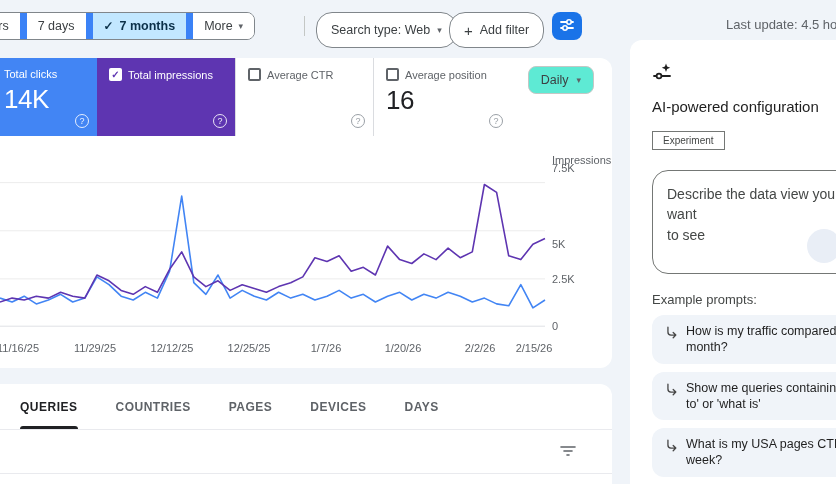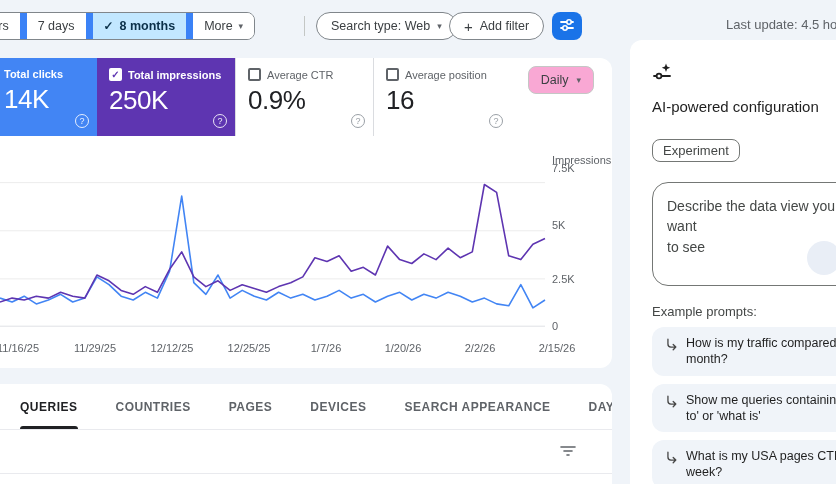--- a/index.html
+++ b/index.html
@@ -11,82 +11,82 @@
   .toolbar { position:absolute; left:0; top:0; width:100%; height:50px; }
   .seg-group { position:absolute; left:-52px; top:12px; display:inline-flex; height:28px;
     background:#fff; border:1px solid #80868b; border-radius:8px; overflow:hidden; }
   .seg { display:flex; align-items:center; gap:6px; padding:0 11px; font-size:12.5px; color:#3c4043;
     background:#fff; border:none; border-left:7px solid #3b82f6; cursor:pointer; font-family:inherit; white-space:nowrap; }
   .seg:first-child { border-left:none; }
   .seg.selected { background:#c2e7ff; color:#0b3049; font-weight:bold; }
   .seg .check { font-size:12px; }
   .caret { font-size:9px; color:#5f6368; }
   .vdiv { position:absolute; left:304px; top:16px; width:1px; height:20px; background:#c4c7c5; }
-  .pill { display:flex; align-items:center; gap:7px; height:28px; padding:0 14px; font-size:12.5px;
+  .pill { display:flex; align-items:center; gap:7px; height:36px; padding:0 14px; font-size:12.5px;
     color:#3c4043; background:#fff; border:1px solid #80868b; border-radius:16px; cursor:pointer;
     font-family:inherit; white-space:nowrap; position:absolute; top:12px; }
   .pill.search-type { left:316px; }
   .pill.add-filter { left:449px; }
   .plus { font-size:15px; color:#3c4043; }
   .blue-btn { position:absolute; left:552px; top:12px; width:30px; height:28px; border:none;
     border-radius:8px; background:#1a73e8; cursor:pointer; display:flex; align-items:center; justify-content:center; }
   .last-update { position:absolute; left:726px; top:17px; width:220px; font-size:13px; color:#5f6368; white-space:nowrap; }
 
   
   .main-card { position:absolute; left:-24px; top:58px; width:636px; height:310px; background:#fff;
     border-radius:12px; overflow:hidden; }
   .metric-row { position:relative; display:flex; height:78px; }
   .metric-card { position:relative; height:78px; padding:10px 12px; cursor:pointer; }
   .metric-card.blue { width:121px; background:#4285f4; padding-left:28px; }
   .metric-card.purple { width:138px; background:#5e35b1; }
   .metric-card.white { width:138px; background:#fff; border-left:1px solid #dadce0; }
   .m-top { display:flex; align-items:center; gap:6px; }
   .m-label { font-size:11px; white-space:nowrap; }
-  .metric-card.blue .m-label, .metric-card.purple .m-label { color:#fff;font-weight:bold; }
+  .metric-card.blue .m-label, .metric-card.purple .m-label { color:#fff; }
   .metric-card.white .m-label { color:#5f6368; }
   .m-value { margin-top:4px; font-size:26px; letter-spacing:-0.5px; }
   .metric-card.blue .m-value, .metric-card.purple .m-value { color:#fff; }
   .metric-card.white .m-value { color:#202124; }
   .cb { width:13px; height:13px; border-radius:2px; flex:0 0 auto; }
   .cb.checked { background:#fff; color:#5e35b1; font-size:10px; font-weight:bold; display:flex; align-items:center; justify-content:center; }
   .cb.empty { border:2px solid #5f6368; background:#fff; }
   .help { position:absolute; right:8px; bottom:8px; width:14px; height:14px; border-radius:50%;
     font-size:9px; display:flex; align-items:center; justify-content:center; cursor:pointer; }
   .help.light { border:1.4px solid rgba(255,255,255,.85); color:rgba(255,255,255,.9); }
   .help.dark { border:1.4px solid #9aa0a6; color:#9aa0a6; }
   .daily-btn { position:absolute; right:18px; top:8px; height:28px; display:flex; align-items:center; gap:8px;
-    padding:0 12px; font-size:12.5px; color:#3c4043; background:#f9a8d4; border:1px solid #c4c7c5; border-radius:8px;
+    padding:0 12px; font-size:12.5px; color:#3c4043; background:#5eead4; border:1px solid #c4c7c5; border-radius:8px;
     cursor:pointer; font-family:inherit; }
 
   #chart-svg { position:absolute; left:24px; top:115px; }
   .ylabels span { position:absolute; left:576px; font-size:11px; color:#5f6368; }
   .y-head { top:96px; }
-  .yt0 { top:104px; } .yt1 { top:161px; } .yt2 { top:215px; } .yt3 { top:262px; }
+  .yt0 { top:104px; } .yt1 { top:180px; } .yt2 { top:215px; } .yt3 { top:262px; }
   .xticks { position:absolute; left:24px; top:284px; width:600px; height:16px; }
   .xticks span { position:absolute; transform:translateX(-50%); font-size:11px; color:#5f6368; white-space:nowrap; }
 
   
   .table-card { position:absolute; left:-24px; top:384px; width:636px; height:150px; background:#fff;
     border-radius:12px; overflow:hidden; }
   .tabs-row { display:flex; align-items:stretch; gap:38px; height:46px; padding:0 20px 0 44px;
     border-bottom:1px solid #e9eaee; }
   .tab { position:relative; display:flex; align-items:center; font-size:12px; font-weight:bold;
     letter-spacing:.5px; color:#5f6368; background:none; border:none; cursor:pointer; font-family:inherit; white-space:nowrap; }
   .tab.active { color:#202124; }
   .tab.active::after { content:""; position:absolute; left:0; right:0; bottom:0; height:3px;
     background:#202124; border-radius:3px 3px 0 0; }
   .table-toolbar { position:relative; height:44px; border-bottom:1px solid #e9eaee; }
   .filter-btn { position:absolute; right:34px; top:13px; width:20px; height:18px; background:none; border:none; cursor:pointer; }
 
   
   .ai-panel { position:absolute; left:630px; top:40px; width:246px; height:560px; background:#fff;
     border-radius:12px; padding:22px; }
   .ai-title { margin-top:12px; font-size:15px; color:#1f1f1f; }
-  .ai-badge { display:inline-block; margin-top:24px; padding:3px 10px; border:1px solid #747775;
-    border-radius:8px; font-size:13px; color:#444746; }
+  .ai-badge { display:inline-block; margin-top:16px; padding:3px 10px; border:1px solid #747775;
+    border-radius:0; font-size:10px; color:#444746; }
   .ai-input { position:relative; margin-top:20px; width:202px; height:104px; border:1px solid #747775;
     border-radius:16px; padding:13px 14px; cursor:text; }
   .ai-input-text { font-size:14px; line-height:1.45; color:#444746; white-space:pre-line; }
   .send-btn { position:absolute; right:12px; bottom:10px; width:34px; height:34px; border-radius:50%;
     background:#e9eef6; border:none; cursor:pointer; }
   .prompts-label { margin-top:18px; font-size:13px; color:#444746; }
   .chip { display:flex; gap:8px; align-items:flex-start; width:234px; margin-top:8px;
     background:#f0f4f9; border-radius:12px; padding:8px 12px; cursor:pointer; border:none; text-align:left; font-family:inherit; }
   .chip svg { flex:0 0 auto; margin-top:2px; }
   .chip-text { font-size:12.5px; line-height:1.3; color:#1f1f1f; white-space:pre; }
@@ -95,21 +95,21 @@
 <body>
 
 <div class="stage">
 
   <div class="toolbar">
     <div class="seg-group">
       <button class="seg">24 hours</button>
       <button class="seg">7 days</button>
       <button class="seg selected">
         <span class="check">✓</span>
-        <span>8 months</span>
+        <span>7 months</span>
       </button>
       <button class="seg">
         <span>More</span>
         <span class="caret">▾</span>
       </button>
     </div>
     <div class="vdiv"></div>
     <button class="pill search-type">
       <span>Search type: Web</span>
       <span class="caret">▾</span>
@@ -138,29 +138,27 @@
             <span class="m-label">Total clicks</span>
           </div>
         <div class="m-value">14K</div>
         <span class="help light">?</span>
       </div>
       <div class="metric-card purple">
         <div class="m-top">
           <span class="cb checked">✓</span>
           <span class="m-label">Total impressions</span>
         </div>
-        <div class="m-value">250K</div>
         <span class="help light">?</span>
       </div>
       <div class="metric-card white">
         <div class="m-top">
           <span class="cb empty"></span>
           <span class="m-label">Average CTR</span>
         </div>
-        <div class="m-value">0.9%</div>
         <span class="help dark">?</span>
       </div>
       <div class="metric-card white">
         <div class="m-top">
           <span class="cb empty"></span>
           <span class="m-label">Average position</span>
         </div>
         <div class="m-value">16</div>
         <span class="help dark">?</span>
       </div>
@@ -188,31 +186,30 @@
     </div>
 
     <div class="xticks">
       <span style="left:18px">11/16/25</span>
       <span style="left:95px">11/29/25</span>
       <span style="left:172px">12/12/25</span>
       <span style="left:249px">12/25/25</span>
       <span style="left:326px">1/7/26</span>
       <span style="left:403px">1/20/26</span>
       <span style="left:480px">2/2/26</span>
-      <span style="left:557px">2/15/26</span>
+      <span style="left:534px">2/15/26</span>
     </div>
   </div>
 
   <div class="table-card">
     <div class="tabs-row">
       <button class="tab active">QUERIES</button>
       <button class="tab">COUNTRIES</button>
       <button class="tab">PAGES</button>
       <button class="tab">DEVICES</button>
-      <button class="tab">SEARCH APPEARANCE</button>
       <button class="tab">DAYS</button>
     </div>
     <div class="table-toolbar">
       <button class="filter-btn">
         <span>
           <svg width="18" height="14" viewBox="0 0 18 14">
             <line x1="2" y1="3" x2="16" y2="3" stroke="#5f6368" stroke-width="1.6" stroke-linecap="round"></line>
             <line x1="5" y1="7" x2="13" y2="7" stroke="#5f6368" stroke-width="1.6" stroke-linecap="round"></line>
             <line x1="8" y1="11" x2="10" y2="11" stroke="#5f6368" stroke-width="1.6" stroke-linecap="round"></line>
           </svg>

